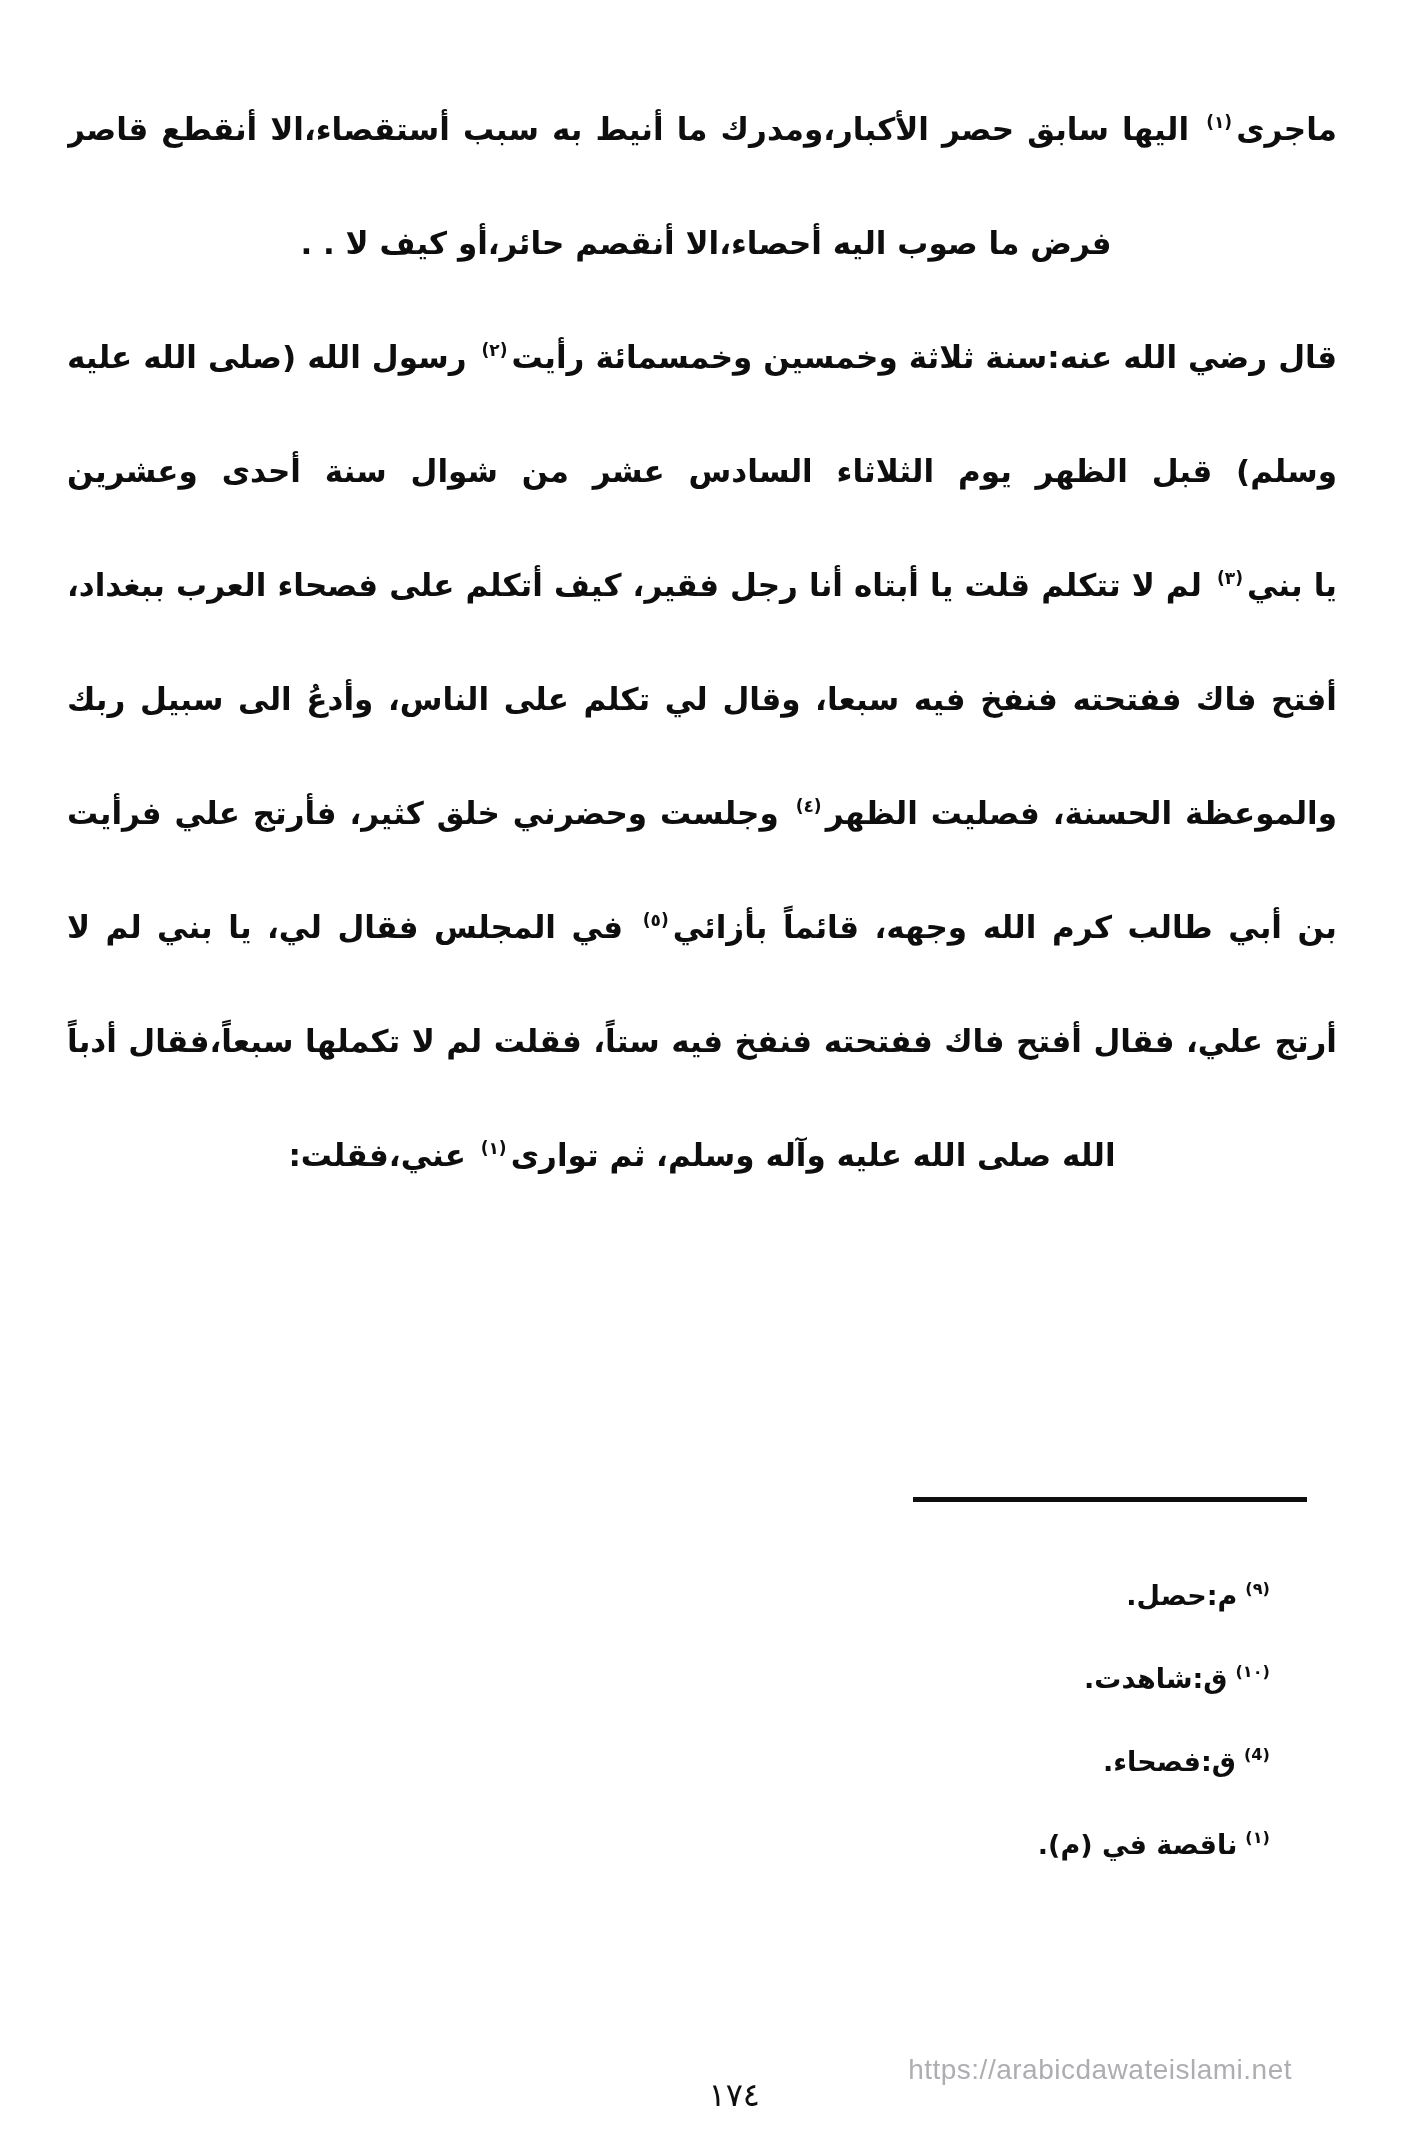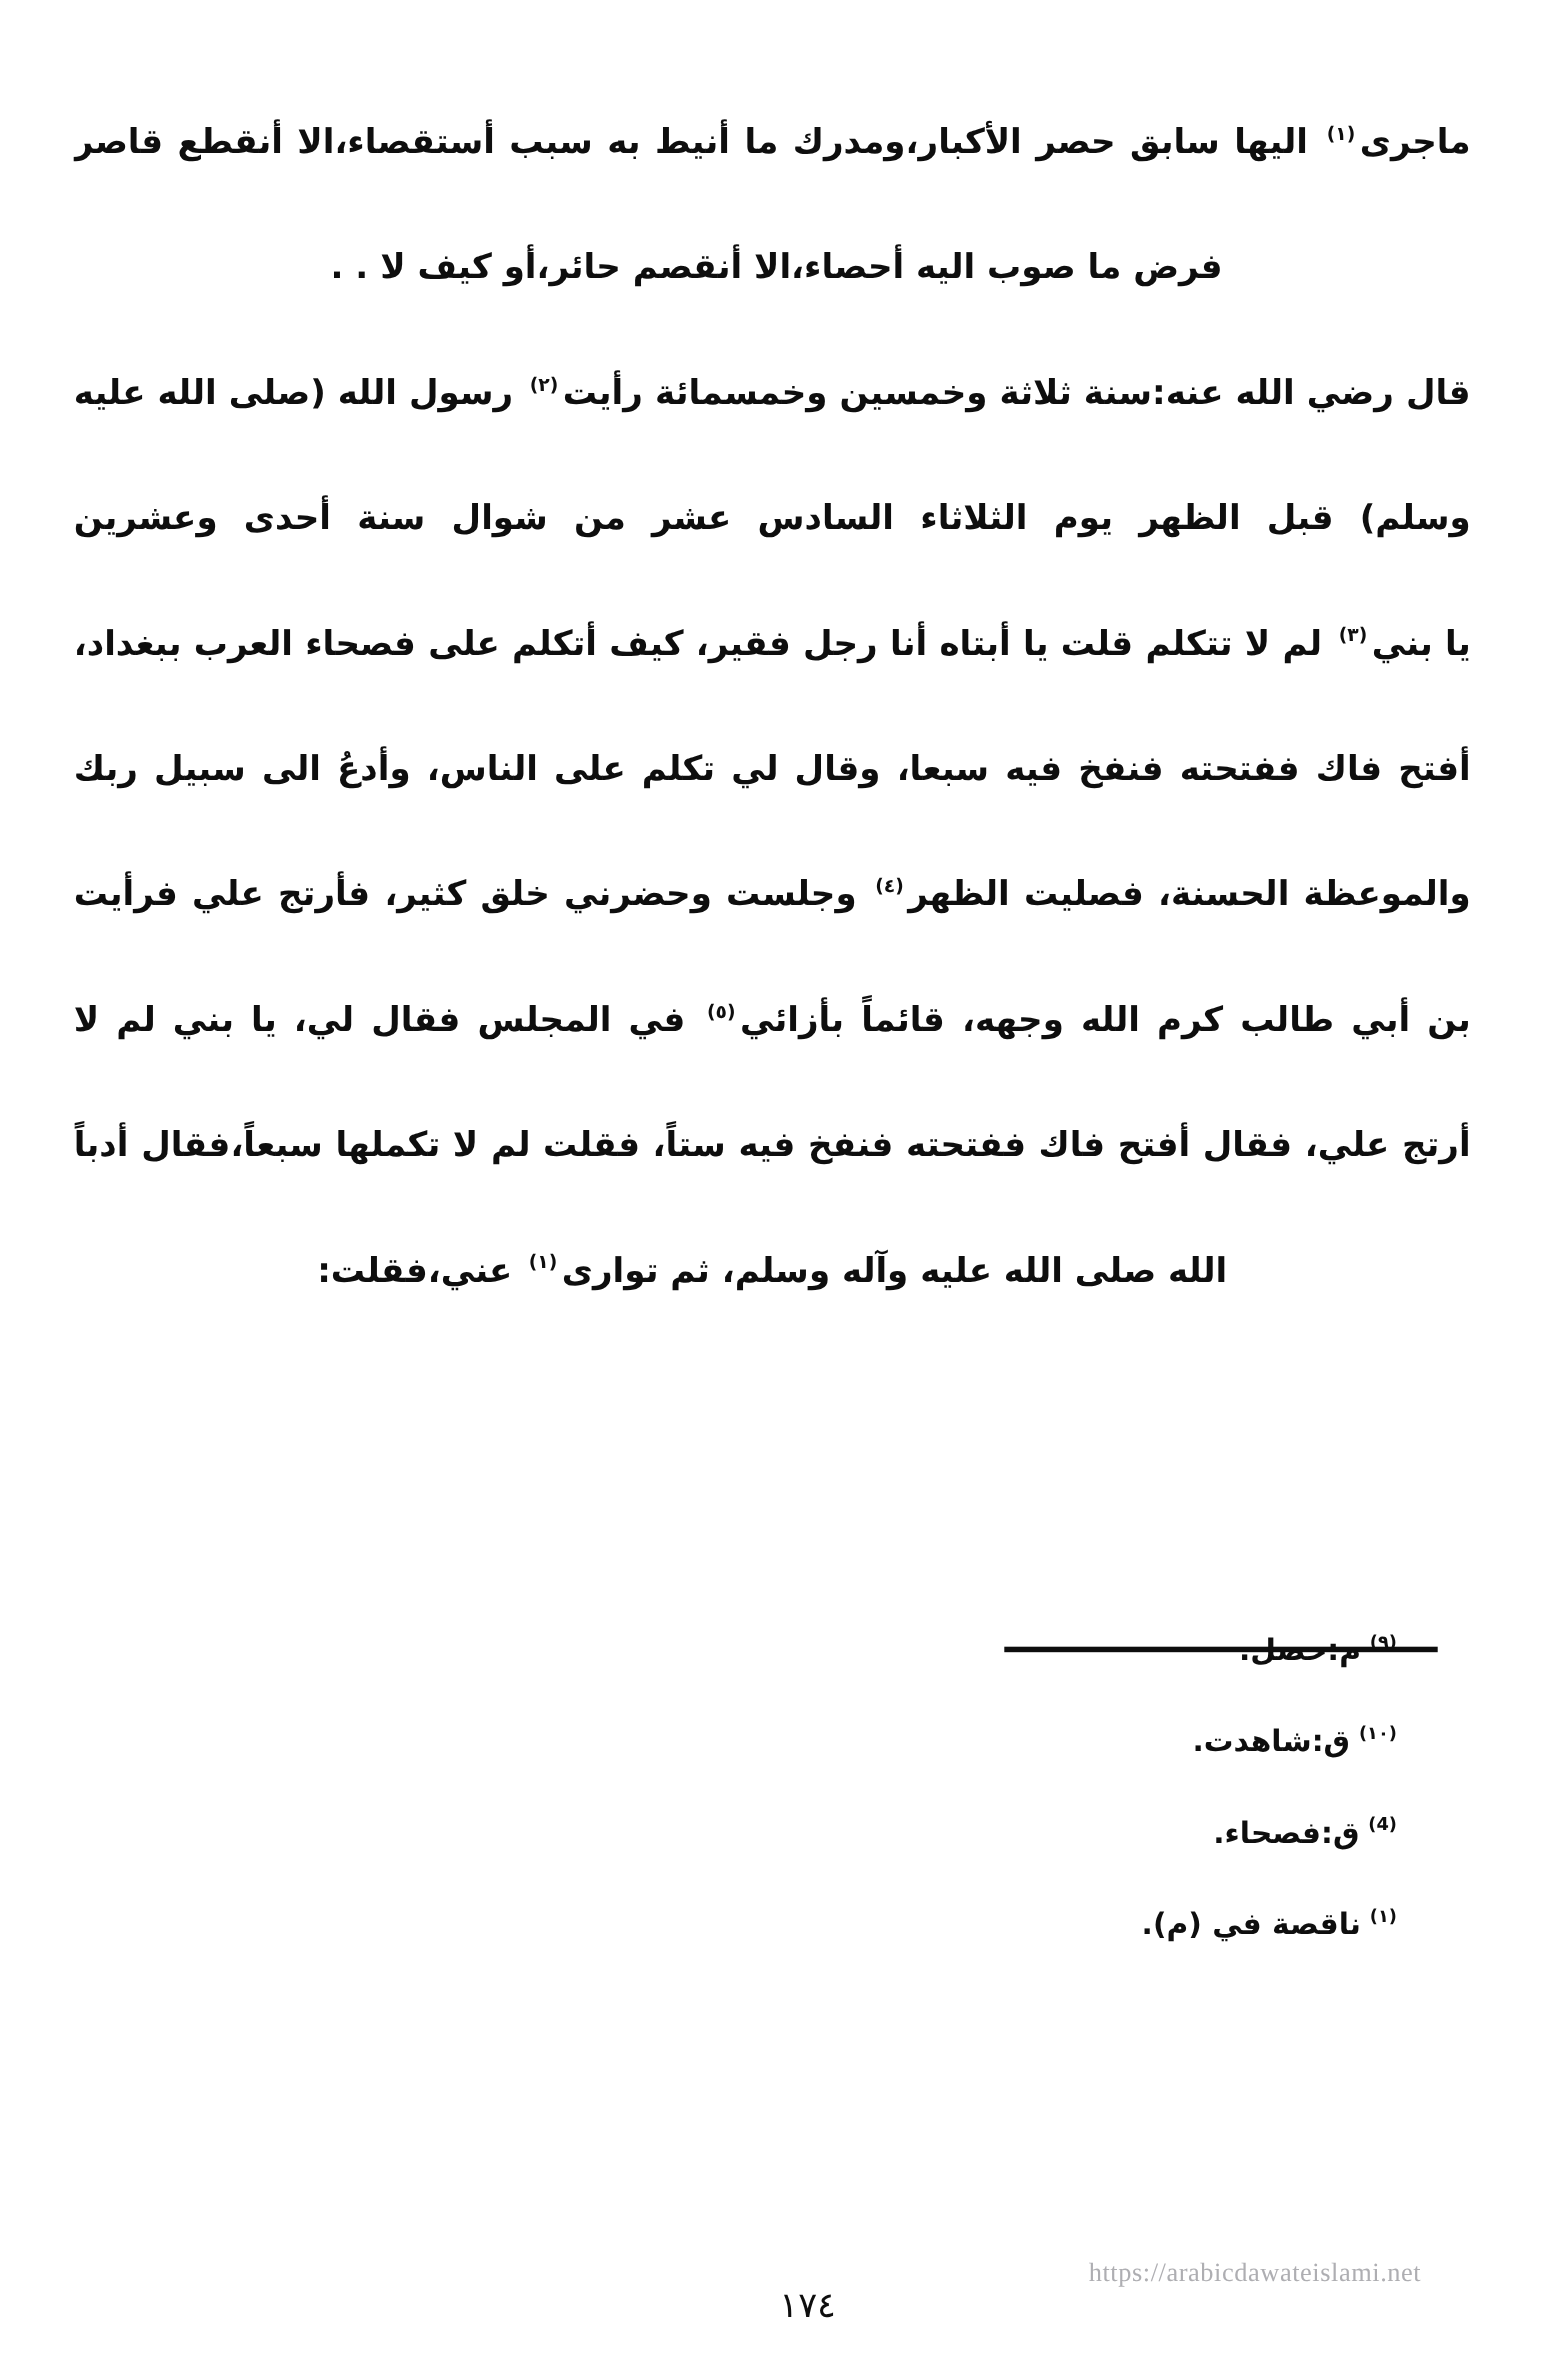--- a/index.html
+++ b/index.html
@@ -51,21 +51,21 @@
   .footnote-rule {
     position: absolute;
     top: 1497px;
     right: 97px;
     width: 394px;
     height: 5px;
     background: #0e0e0e;
   }
   .footnotes {
     position: absolute;
-    top: 1459px;
+    top: 1554px;
     right: 134px;
     direction: rtl;
     text-align: right;
   }
   .footnote {
     height: 83px;
     line-height: 83px;
     font-size: 27px;
     font-weight: bold;
     white-space: nowrap;
@@ -87,22 +87,22 @@
     width: 80px;
     text-align: right;
     font-size: 32px;
     font-weight: normal;
     direction: rtl;
   }
   .watermark {
     position: absolute;
     top: 2054px;
     right: 112px;
-    font-size: 24px;
-    font-family: Liberation Serif, serif;
+    font-size: 28px;
+    font-family: Liberation Sans, sans-serif;
     letter-spacing: 0.5px;
     direction: ltr;
   }
 </style>
 </head>
 <body style="background: rgb(255, 255, 255); color: rgb(14, 14, 14);">
 
 <div class="page">
 
   <div class="main-text" dir="rtl">

